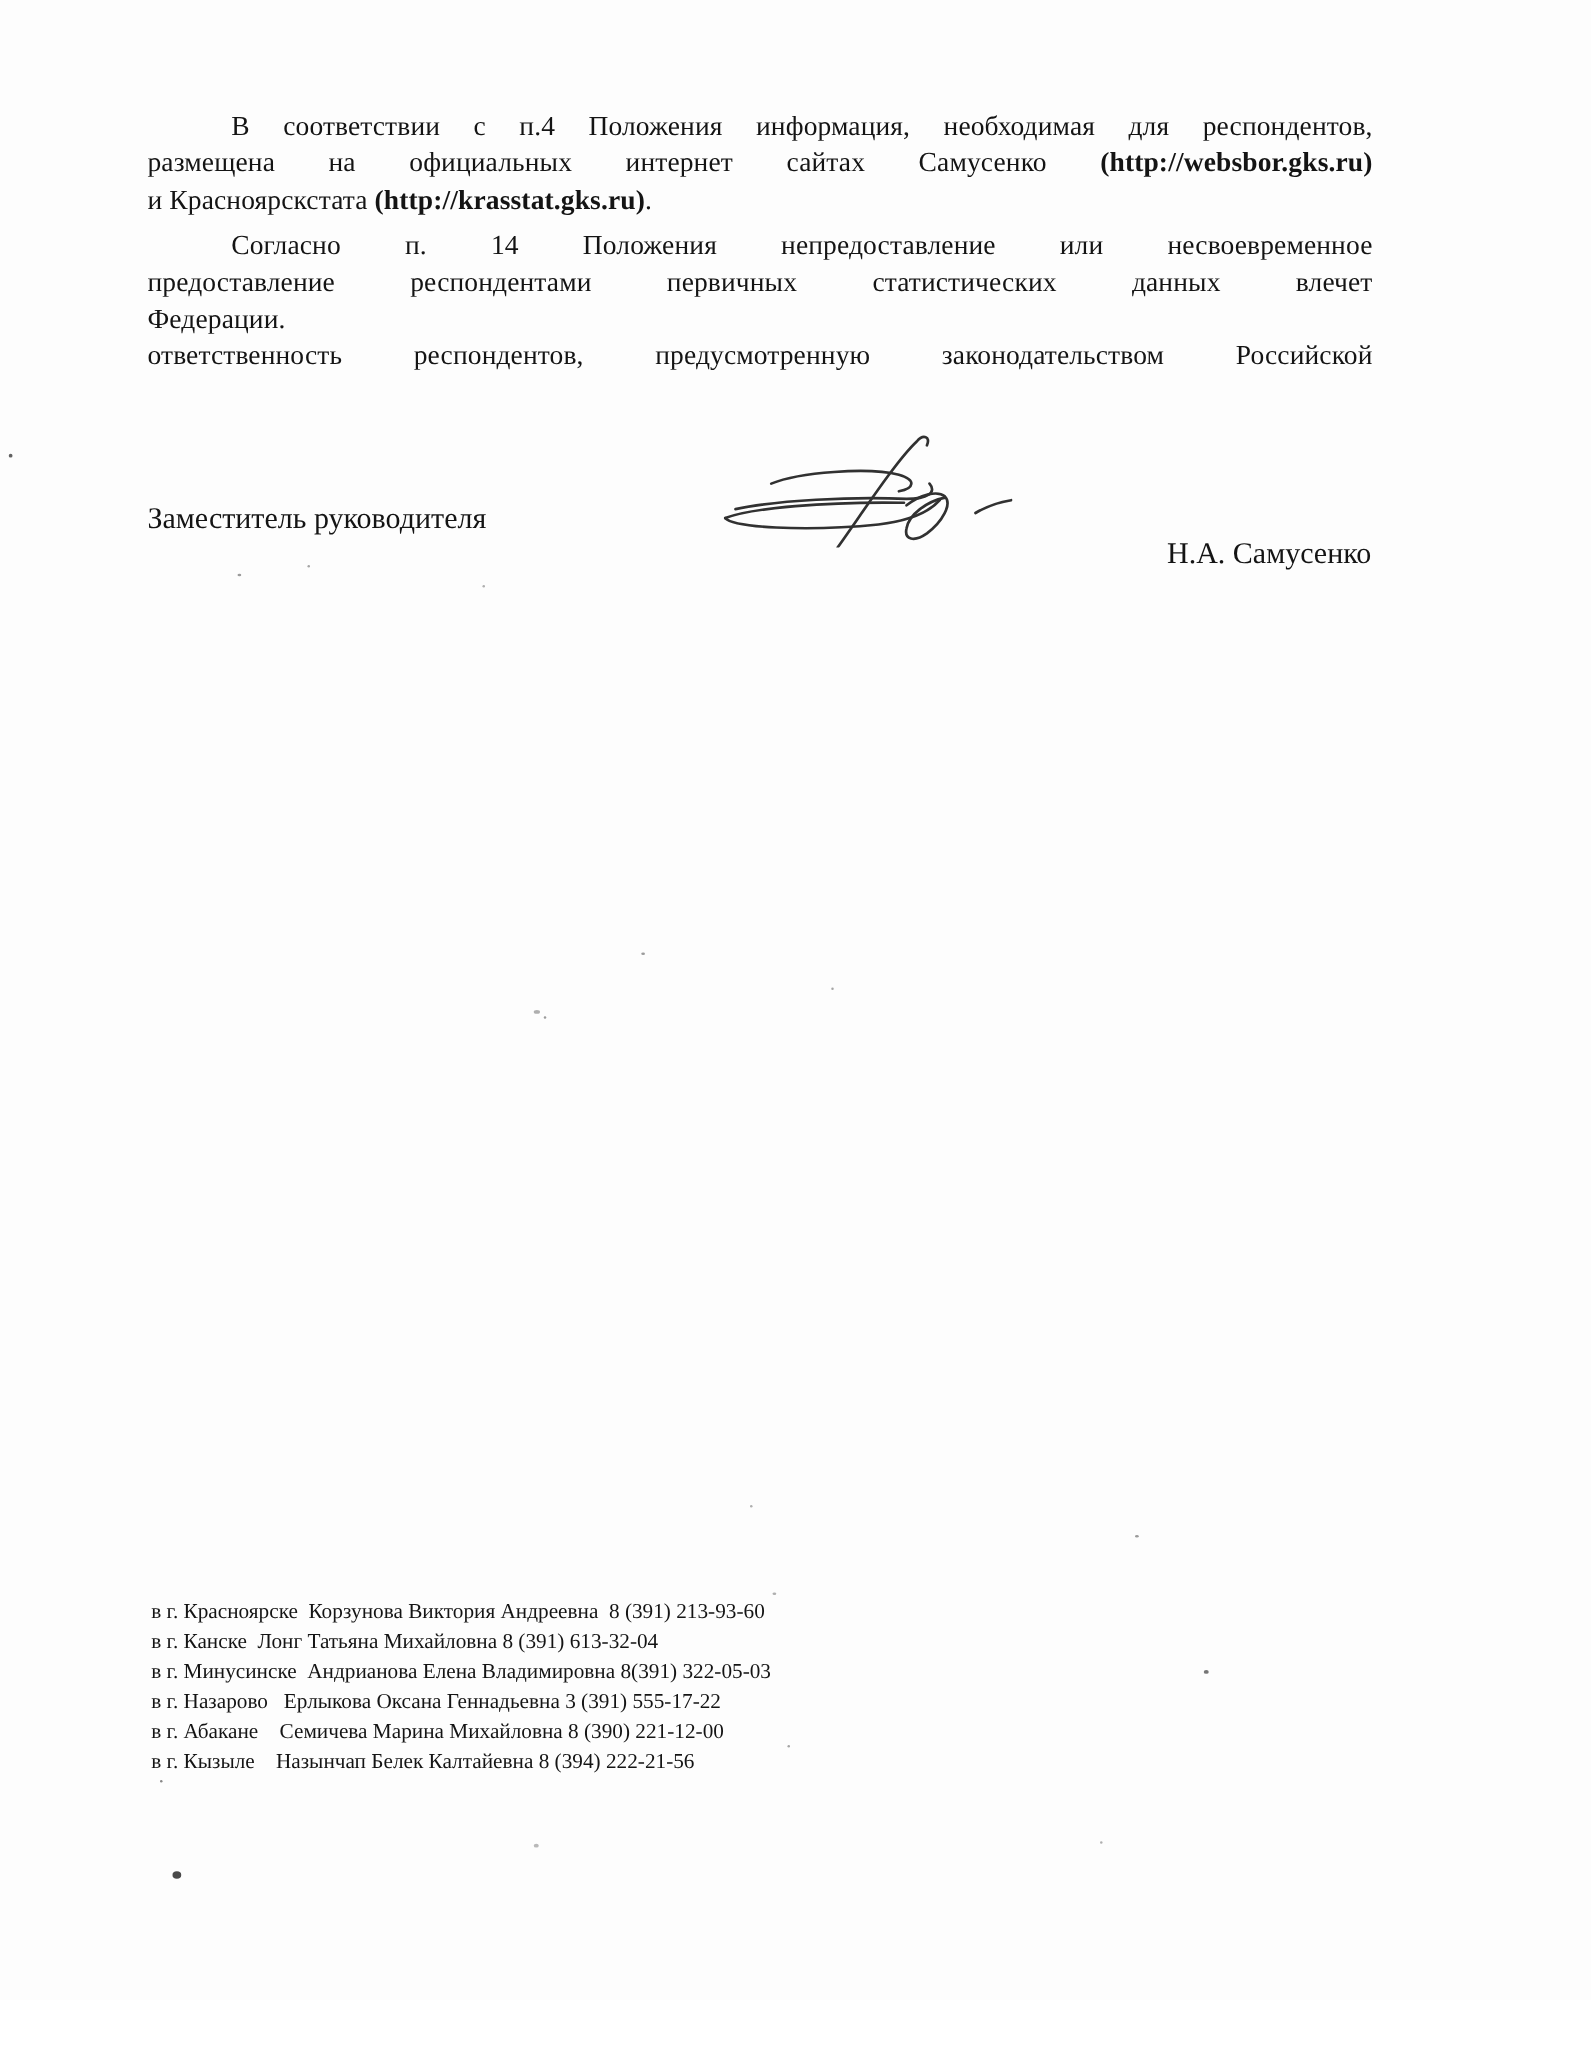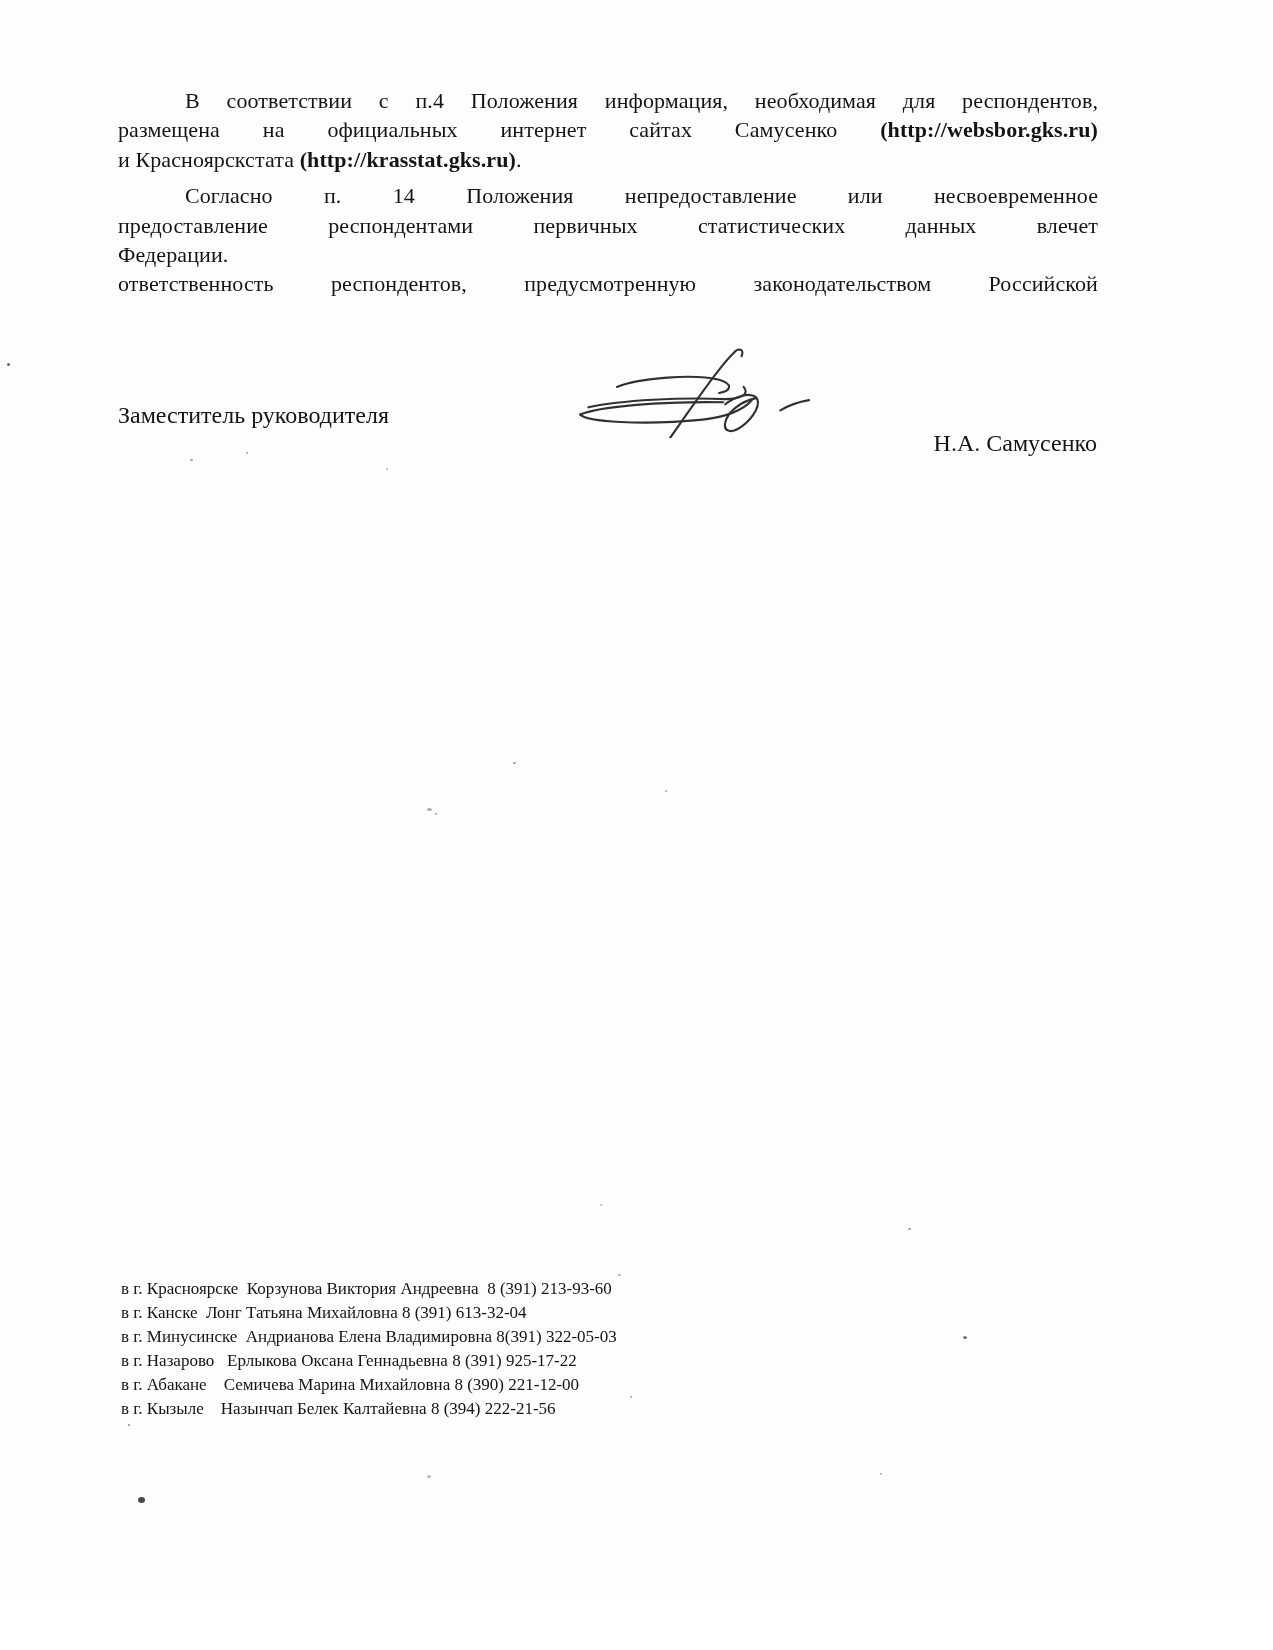--- a/index.html
+++ b/index.html
@@ -129,21 +129,21 @@
   <div class="sig-row">
     <span>Заместитель руководителя</span>
     <span class="sig-name">Н.А. Самусенко</span>
   </div>
 
   <div class="departments">
     <div>
         <div class="dept-line">в г. Красноярске  Корзунова Виктория Андреевна  8 (391) 213-93-60</div>
         <div class="dept-line">в г. Канске  Лонг Татьяна Михайловна 8 (391) 613-32-04</div>
         <div class="dept-line">в г. Минусинске  Андрианова Елена Владимировна 8(391) 322-05-03</div>
-        <div class="dept-line">в г. Назарово   Ерлыкова Оксана Геннадьевна 8 (391) 925-17-22</div>
+        <div class="dept-line">в г. Назарово   Ерлыкова Оксана Геннадьевна 3 (391) 555-17-22</div>
         <div class="dept-line">в г. Абакане    Семичева Марина Михайловна 8 (390) 221-12-00</div>
         <div class="dept-line">в г. Кызыле    Назынчап Белек Калтайевна 8 (394) 222-21-56</div>
       </div>
   </div>
 
   <div class="footer">
     
   </div>
 
 <div class="speck" style="left: 7px; top: 363px; width: 3px; height: 3px; opacity: 0.8;"></div>

